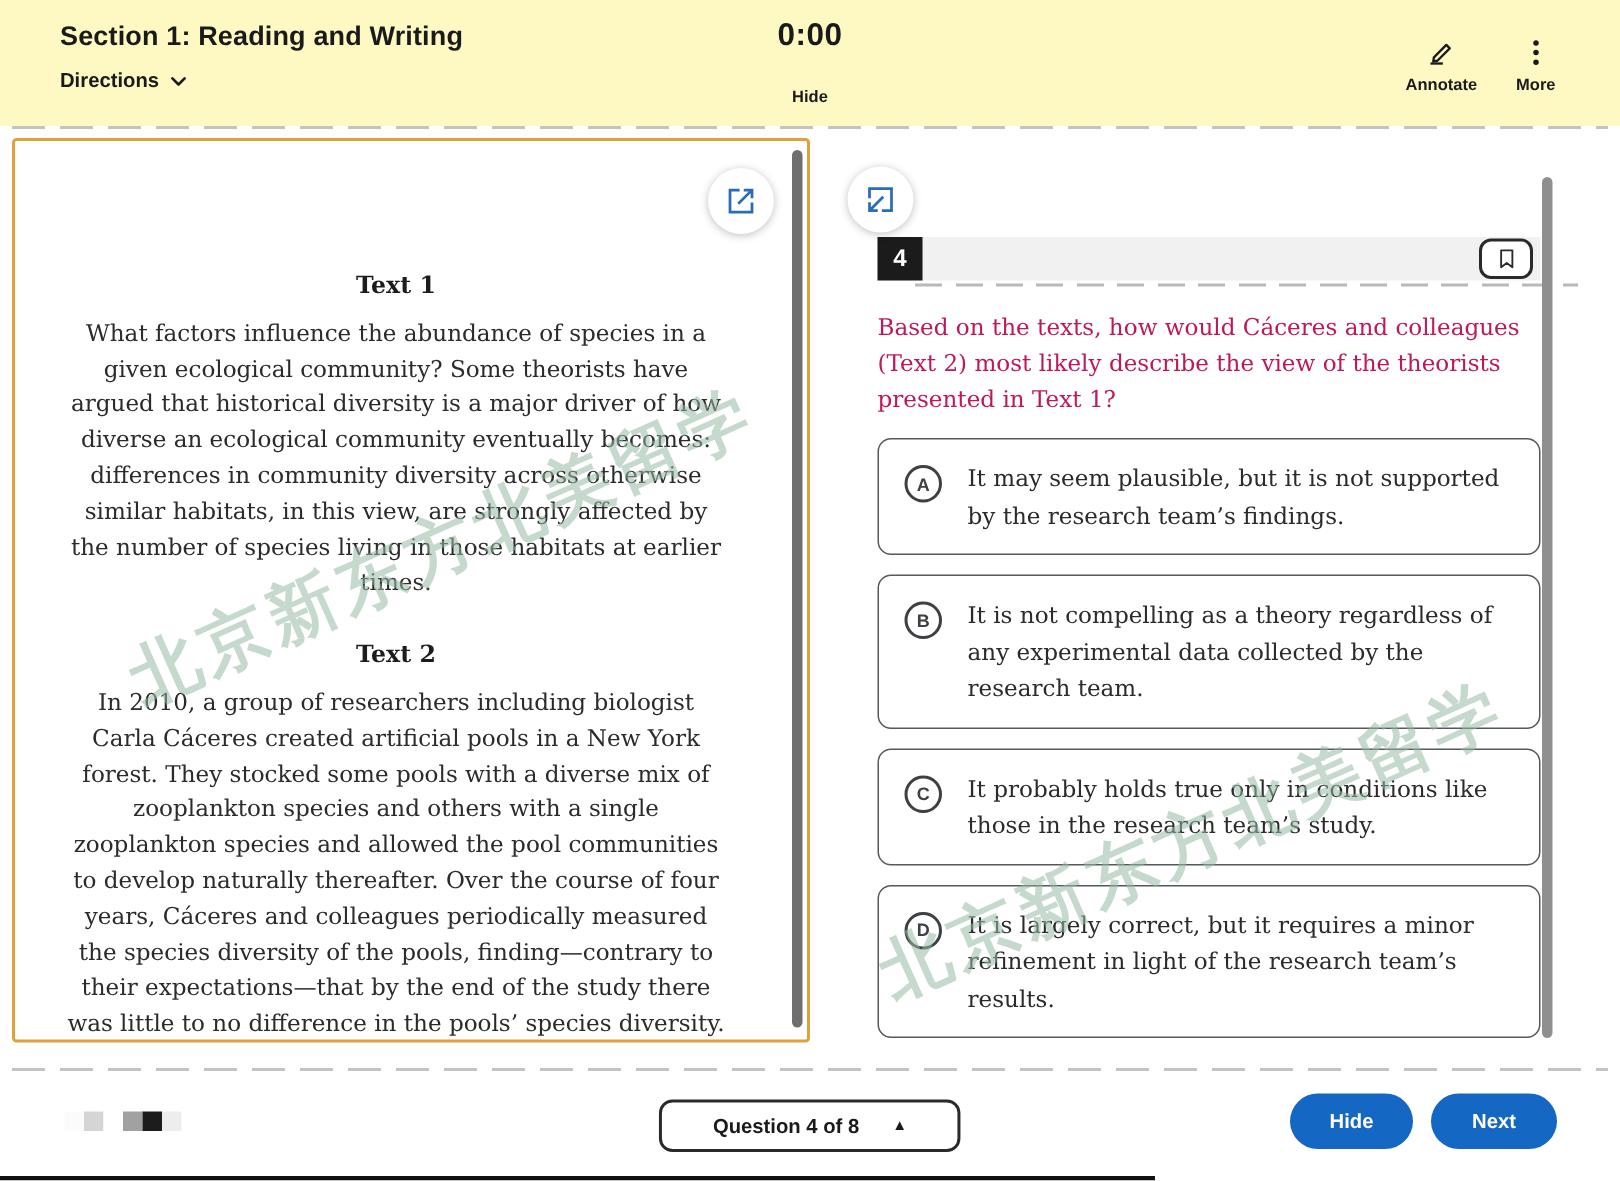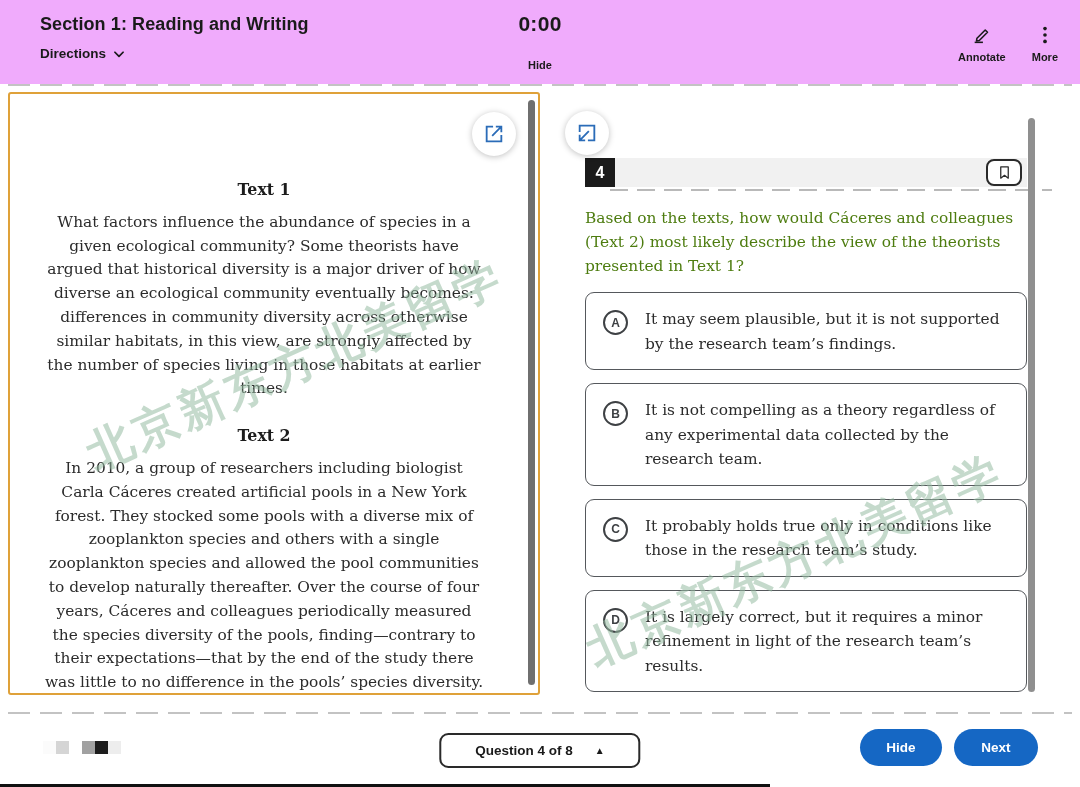--- a/index.html
+++ b/index.html
@@ -6,29 +6,29 @@
   html,body { width:1080px; height:787px; background:#fff; overflow:hidden;
               font-family:"Liberation Sans", sans-serif; color:#1a1a1a; }
   .screen { position:relative; width:1080px; height:787px; background:#fff; }
   .top-edge { position:absolute; top:0; left:0; width:100%; height:2px; background:#d9d9d9; }
 
   
   .dash-line { position:absolute; height:2px;
     background:repeating-linear-gradient(90deg,#c3c3c3 0 22px,transparent 22px 32px); }
 
   
-  .topbar { position:absolute; top:0; left:0; width:100%; height:84px; background:#f0abfc; }
+  .topbar { position:absolute; top:0; left:0; width:100%; height:84px; background:#fef9c3; }
   .title-block { position:absolute; left:40px; top:14px; }
   .section-title { font-size:18px; font-weight:700; letter-spacing:.1px; }
   .directions { margin-top:11px; display:flex; align-items:center; gap:6px;
                 font-size:13.5px; font-weight:600; cursor:pointer; }
   .timer-block { position:absolute; left:50%; transform:translateX(-50%); top:12px; text-align:center; }
   .timer { font-size:21px; font-weight:700; letter-spacing:.3px; }
   .hide-label { margin-top:23px; font-size:11px; font-weight:600; }
-  .tools { position:absolute; right:22px; top:24px; display:flex; gap:26px; }
+  .tools { position:absolute; right:43px; top:24px; display:flex; gap:26px; }
   .tool { display:flex; flex-direction:column; align-items:center; gap:5px; cursor:pointer; }
   .tool-label { font-size:11px; font-weight:600; }
 
   
   .passage-panel { position:absolute; left:8px; top:92px; width:532px; height:603px;
     background:#fff; border:2px solid #dfa139; border-radius:3px; overflow:hidden;text-align:center; }
   .passage-content { position:absolute; left:32px; top:84px; width:444px;
     font-family:"DejaVu Serif","Liberation Serif",serif; font-size:15.4px; line-height:23.8px; color:#2b2b2b; }
   .passage-heading { font-size:15.8px; font-weight:700; margin-bottom:9px; color:#1c1c1c; }
   .passage-para { margin-bottom:23px; }
@@ -49,21 +49,21 @@
   .qnum { width:30px; height:29px; background:#1b1b1b; color:#fff; font-size:16px; font-weight:700;
           display:flex; align-items:center; justify-content:center; }
   .qbar-spacer { flex:1; }
   .bookmark-btn { width:36px; height:27px; margin-right:5px; background:#fff;
     border:2px solid #2a2a2a; border-radius:8px; display:flex; align-items:center; justify-content:center;
     cursor:pointer; }
   .qbar-dash { left:610px; top:189px; width:442px;
     background:repeating-linear-gradient(90deg,#b9b9b9 0 18px,transparent 18px 27px); }
 
   .stem { position:absolute; left:25px; top:114px; width:442px;
-    font-family:"DejaVu Serif","Liberation Serif",serif; font-size:15.4px; line-height:24px; color:#4d7c0f; }
+    font-family:"DejaVu Serif","Liberation Serif",serif; font-size:15.4px; line-height:24px; color:#be185d; }
   .choices { position:absolute; left:25px; top:200px; width:442px; }
   .choice { display:flex; align-items:flex-start; gap:17px; background:#fff;
     border:1.5px solid #55585c; border-radius:9px; padding:14px 16px 13px 17px;
     margin-bottom:13px; cursor:pointer; }
   .letter-circle { flex:none; width:25px; height:25px; margin-top:3px; border-radius:50%;
     border:2px solid #3e4144; color:#3e4144; font-size:12px; font-weight:700;
     display:flex; align-items:center; justify-content:center; }
   .choice-text { font-family:"DejaVu Serif","Liberation Serif",serif; font-size:15.4px;
     line-height:24.5px; color:#2b2b2b; }
 

